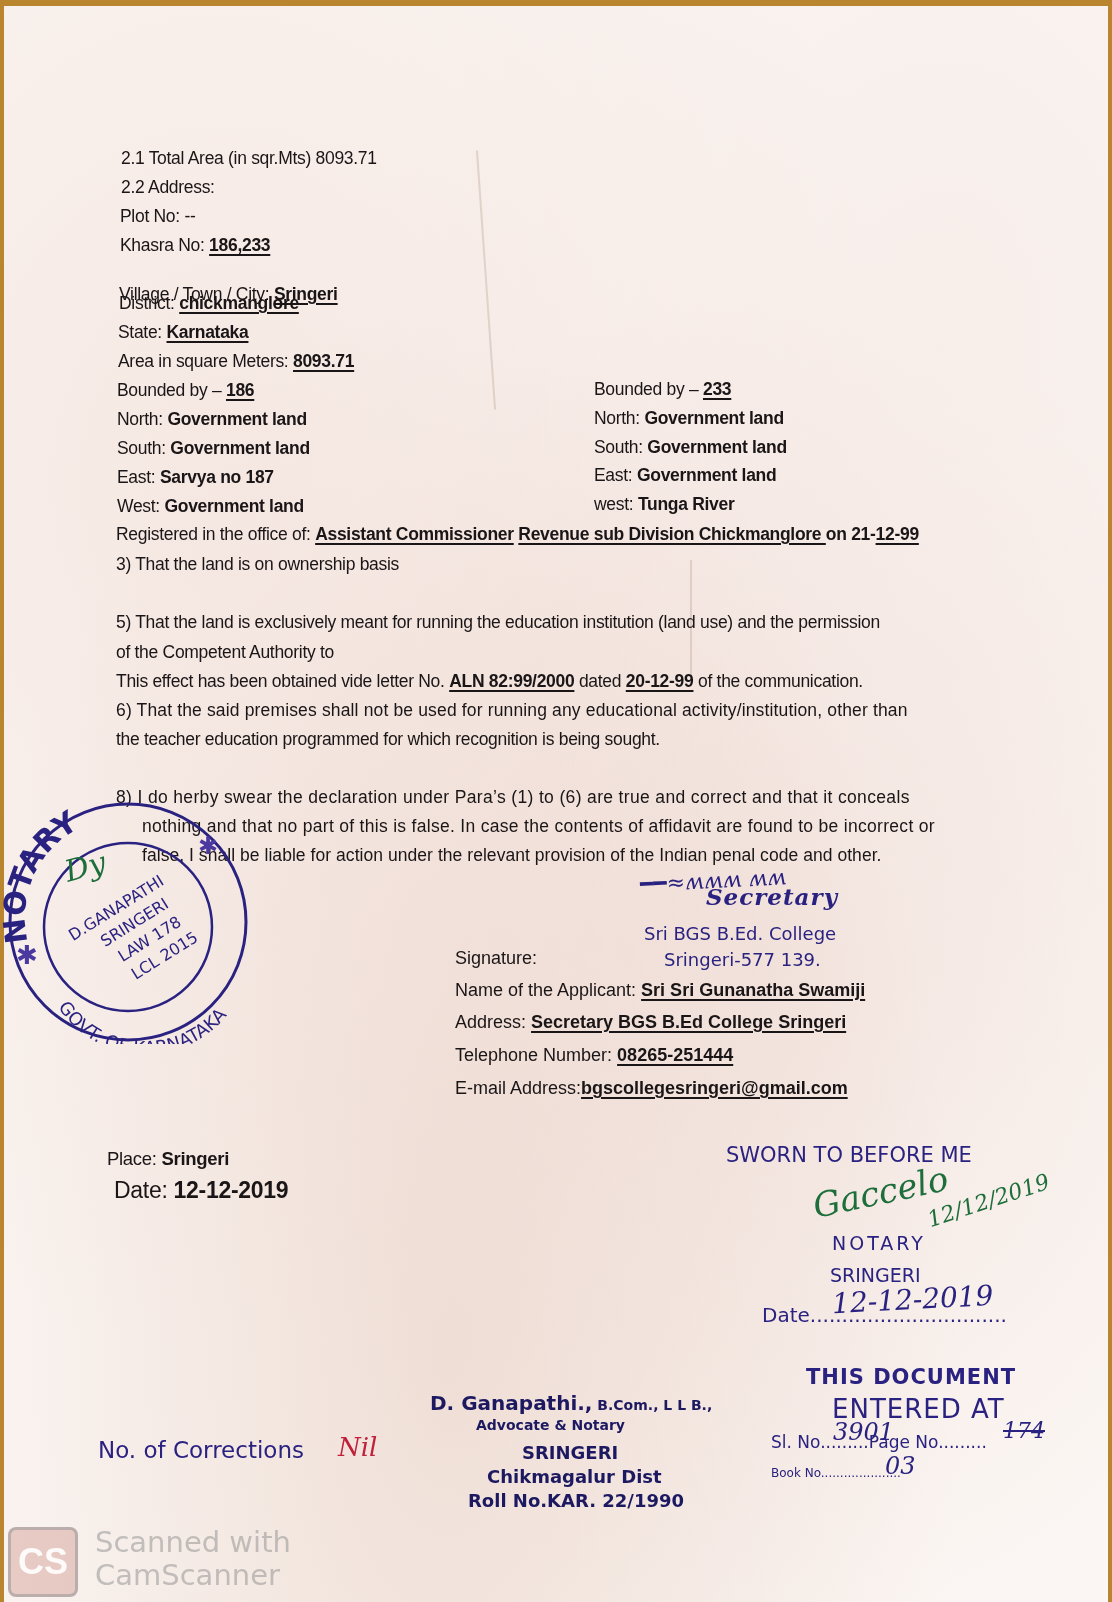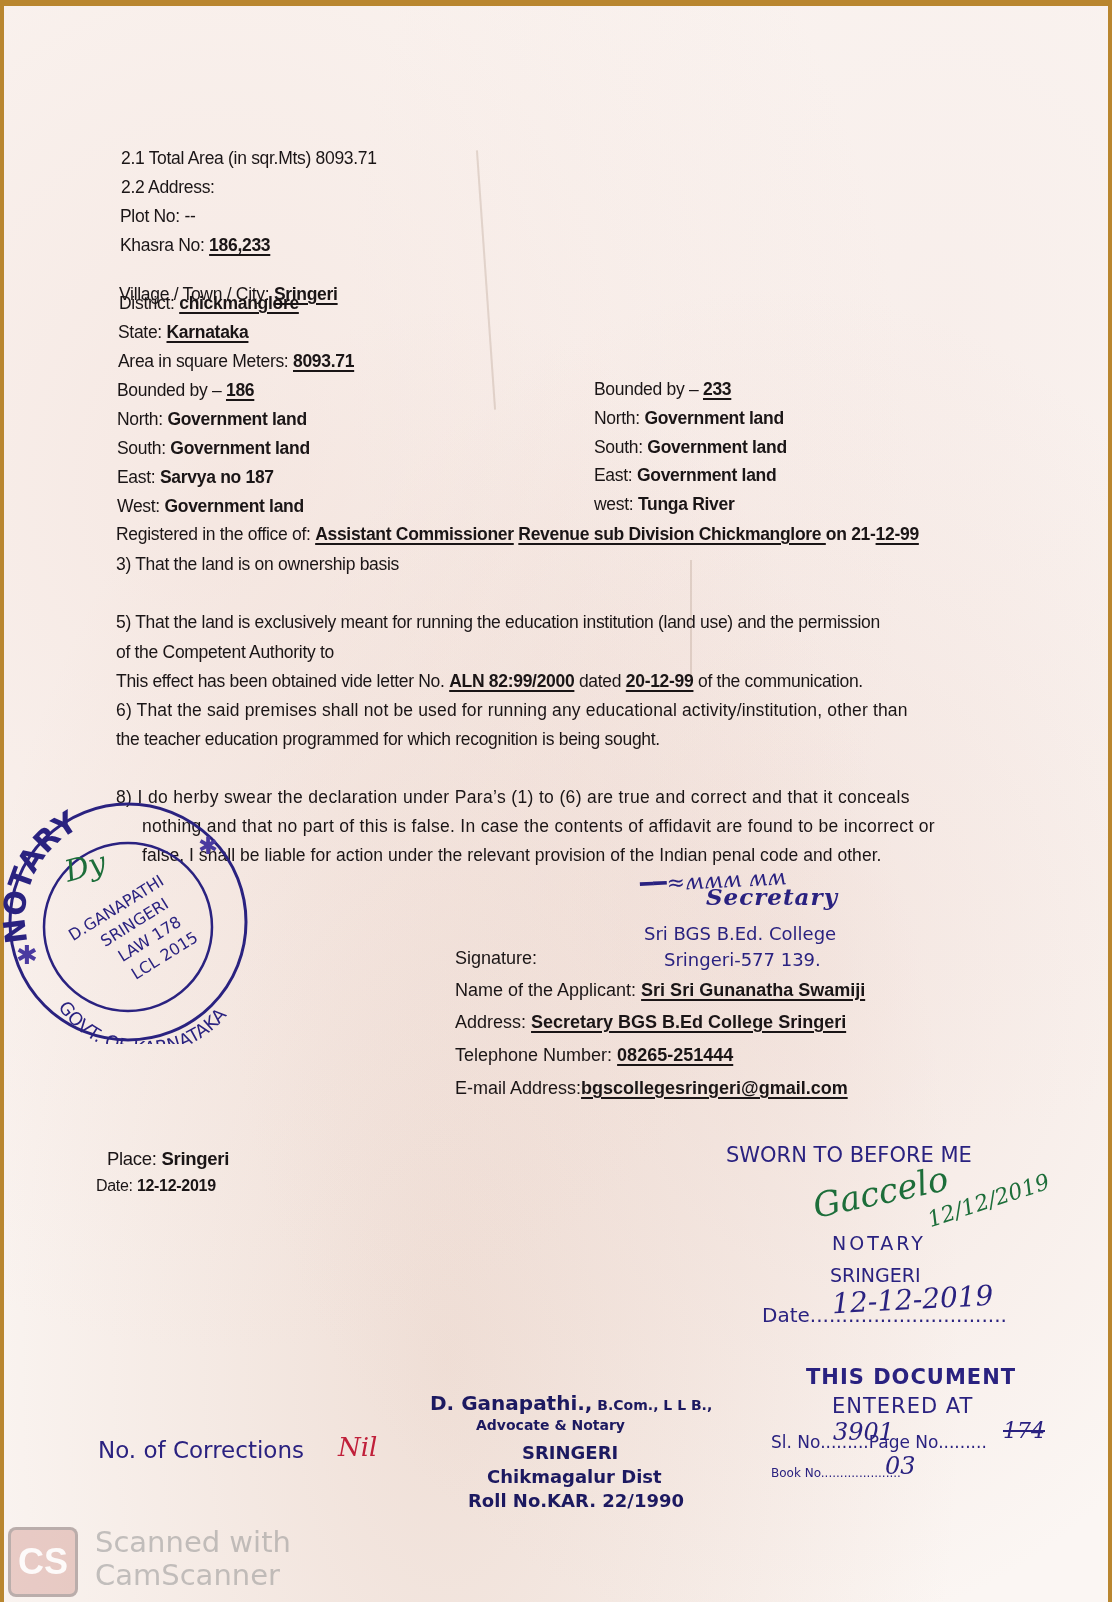--- a/index.html
+++ b/index.html
@@ -145,34 +145,34 @@
   <div class="line wide" style="left:455px;top:1045px;">
     <span>Telephone Number: </span><span class="u b">08265-251444</span>
   </div>
   <div class="line wide" style="left:455px;top:1078px;">
     <span>E-mail Address:</span><span class="u b">bgscollegesringeri@gmail.com</span>
   </div>
 
   <div class="line" style="left:107px;top:1148px;font-size:18.5px;">
     <span>Place: </span><span class="b">Sringeri</span>
   </div>
-  <div class="line" style="left:96px;top:1177px;font-size:16px;">
+  <div class="line" style="left:114px;top:1177px;font-size:23px;">
     <span>Date: </span><span class="b">12-12-2019</span>
   </div>
 
   <div class="stamp-text blue" style="left:726px;top:1143px;font-size:21px;">SWORN TO BEFORE ME</div>
   <div class="stamp-text hand green" style="left:812px;top:1172px;font-size:34px;transform:rotate(-12deg);">Gaccelo</div>
   <div class="stamp-text hand green" style="left:925px;top:1188px;font-size:22px;transform:rotate(-18deg);">12/12/2019</div>
   <div class="stamp-text blue" style="left:832px;top:1232px;font-size:19px;letter-spacing:3px;">NOTARY</div>
   <div class="stamp-text blue" style="left:830px;top:1264px;font-size:19px;">SRINGERI</div>
   <div class="stamp-text blue" style="left:762px;top:1303px;font-size:20px;">Date...............................</div>
   <div class="stamp-text hand blue" style="left:832px;top:1283px;font-size:28px;transform:rotate(-3deg);">12-12-2019</div>
 
   <div class="stamp-text blue" style="left:806px;top:1365px;font-size:21px;font-weight:bold;letter-spacing:1px;">THIS DOCUMENT</div>
-  <div class="stamp-text blue" style="left:832px;top:1394px;font-size:21px;letter-spacing:1px;">ENTERED AT</div>
+  <div class="stamp-text blue" style="left:832px;top:1394px;font-size:26px;letter-spacing:1px;">ENTERED AT</div>
   <div class="stamp-text blue" style="left:771px;top:1432px;font-size:17px;">Sl. No.........Page No.........</div>
   <div class="stamp-text hand blue" style="left:833px;top:1418px;font-size:24px;">3901</div>
   <div class="stamp-text hand blue" style="left:1003px;top:1418px;font-size:22px;text-decoration:line-through;">174</div>
   <div class="stamp-text blue" style="left:771px;top:1466px;font-size:12px;">Book No.....................</div>
   <div class="stamp-text hand blue" style="left:885px;top:1452px;font-size:24px;">03</div>
 
   <div class="stamp-text blue" style="left:98px;top:1437px;font-size:23px;">No. of Corrections</div>
   <div class="stamp-text hand" style="left:338px;top:1432px;font-size:26px;color:#c0203a;">Nil</div>
 
   <div class="stamp-text" style="left:430px;top:1391px;font-size:20px;font-weight:bold;color:#1c1960;">

